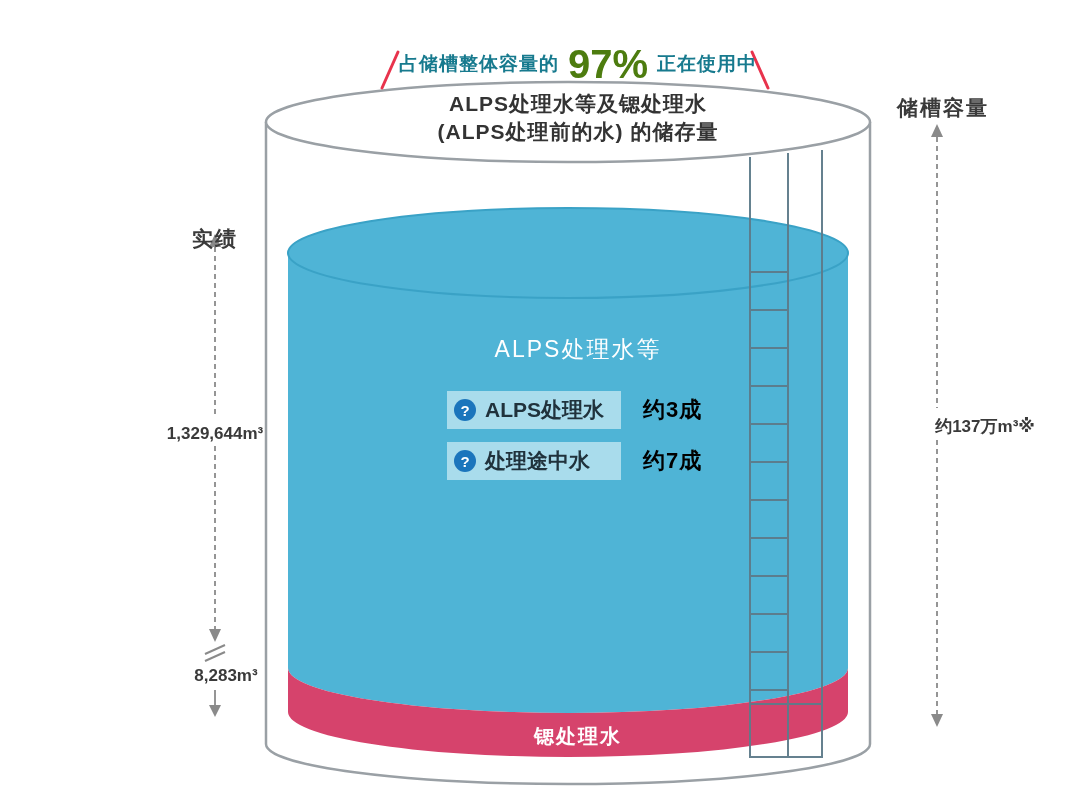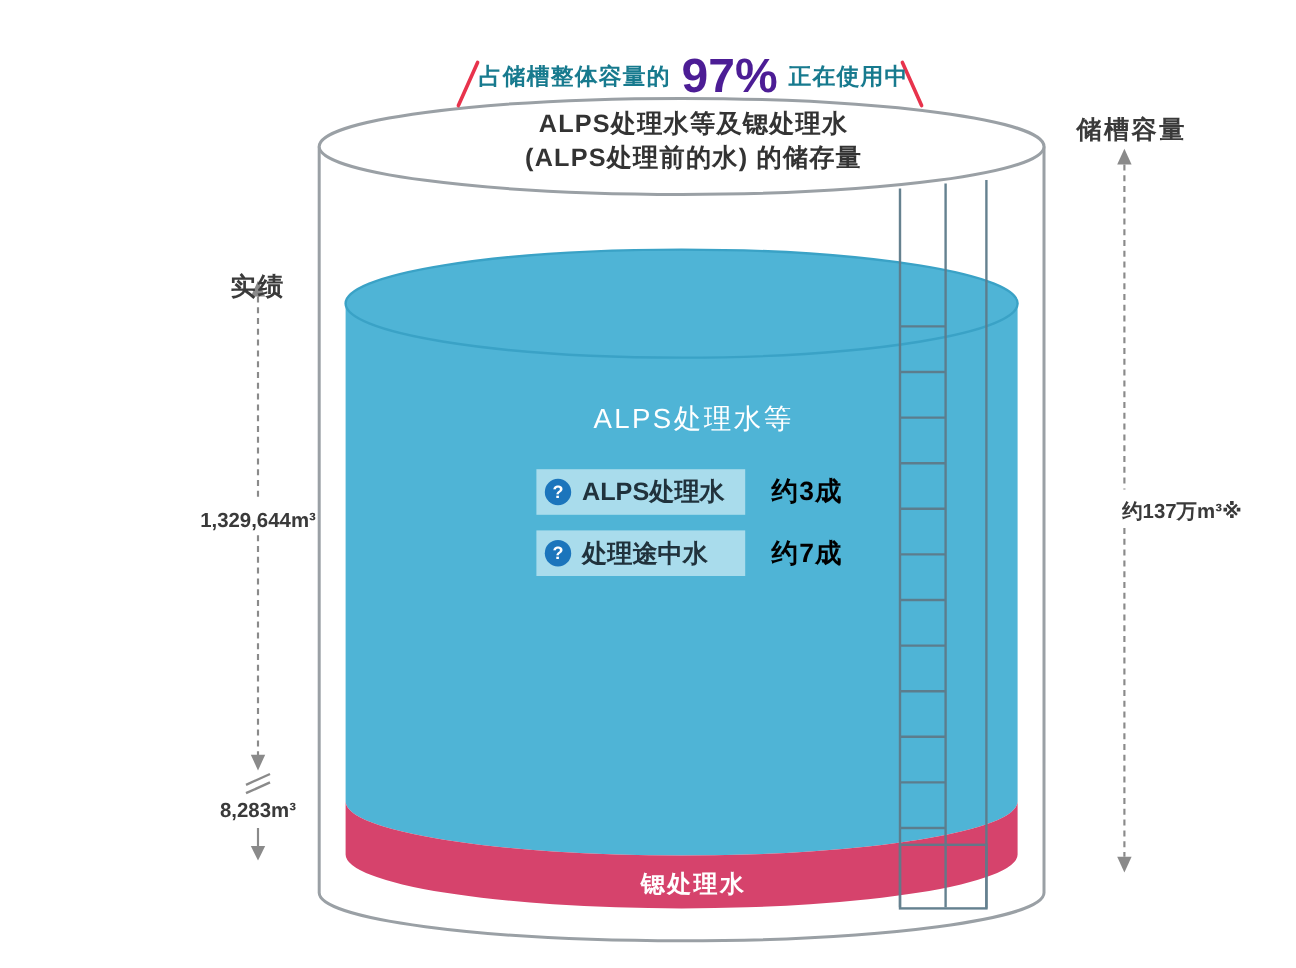--- a/index.html
+++ b/index.html
@@ -14,21 +14,21 @@
   .layer-svg { position: absolute; left: 0; top: 0; }
 
   .abs { position: absolute; }
 
   
   .usage-note {
     left: 298px; top: 38px; width: 560px; height: 52px;
     display: flex; align-items: center; justify-content: center; gap: 9px;
   }
   .usage-teal { color: #177A8E; font-size: 19px; font-weight: bold; letter-spacing: 1px; }
-  .usage-percent { color: #4c1d95; font-size: 40px; font-weight: bold; line-height: 1; }
+  .usage-percent { color: #4d7c0f; font-size: 40px; font-weight: bold; line-height: 1; }
 
   
   .tank-title {
     left: 318px; top: 90px; width: 520px;
     text-align: center; color: #333; font-weight: bold;
     font-size: 21px; line-height: 1.35; letter-spacing: 1px;
   }
 
   .side-label { color: #3a3a3a; font-size: 21px; font-weight: bold; text-align: center; letter-spacing: 2px; }
   .measure-text { color: #3a3a3a; font-size: 17px; font-weight: bold; text-align: center; }
@@ -129,21 +129,21 @@
     <span class="usage-teal">正在使用中</span>
   </div>
 
   <div class="abs tank-title">
     <div>ALPS处理水等及锶处理水</div>
     <div>(ALPS处理前的水) 的储存量</div>
   </div>
 
   <div class="abs side-label" style="left:170px; top:205px; width:90px;margin-top:20px;">实绩</div>
   <div class="abs measure-text" style="left:140px; top:424px; width:150px;">1,329,644m³</div>
-  <div class="abs measure-text" style="left:140px; top:666px; width:150px;">8,283m³</div>
+  <div class="abs measure-text" style="left:151px; top:666px; width:150px;">8,283m³</div>
 
   <div class="abs side-label" style="left:893px; top:94px; width:100px;">储槽容量</div>
   <div class="abs measure-text" style="left:872px; top:415px; width:132px;margin-left:47px;">约137万m³※</div>
 
   <div class="abs water-title">ALPS处理水等</div>
 
   <div class="abs legend">
     <div class="legend-row">
       <div class="legend-pill">
         <span class="q-icon">?</span>

